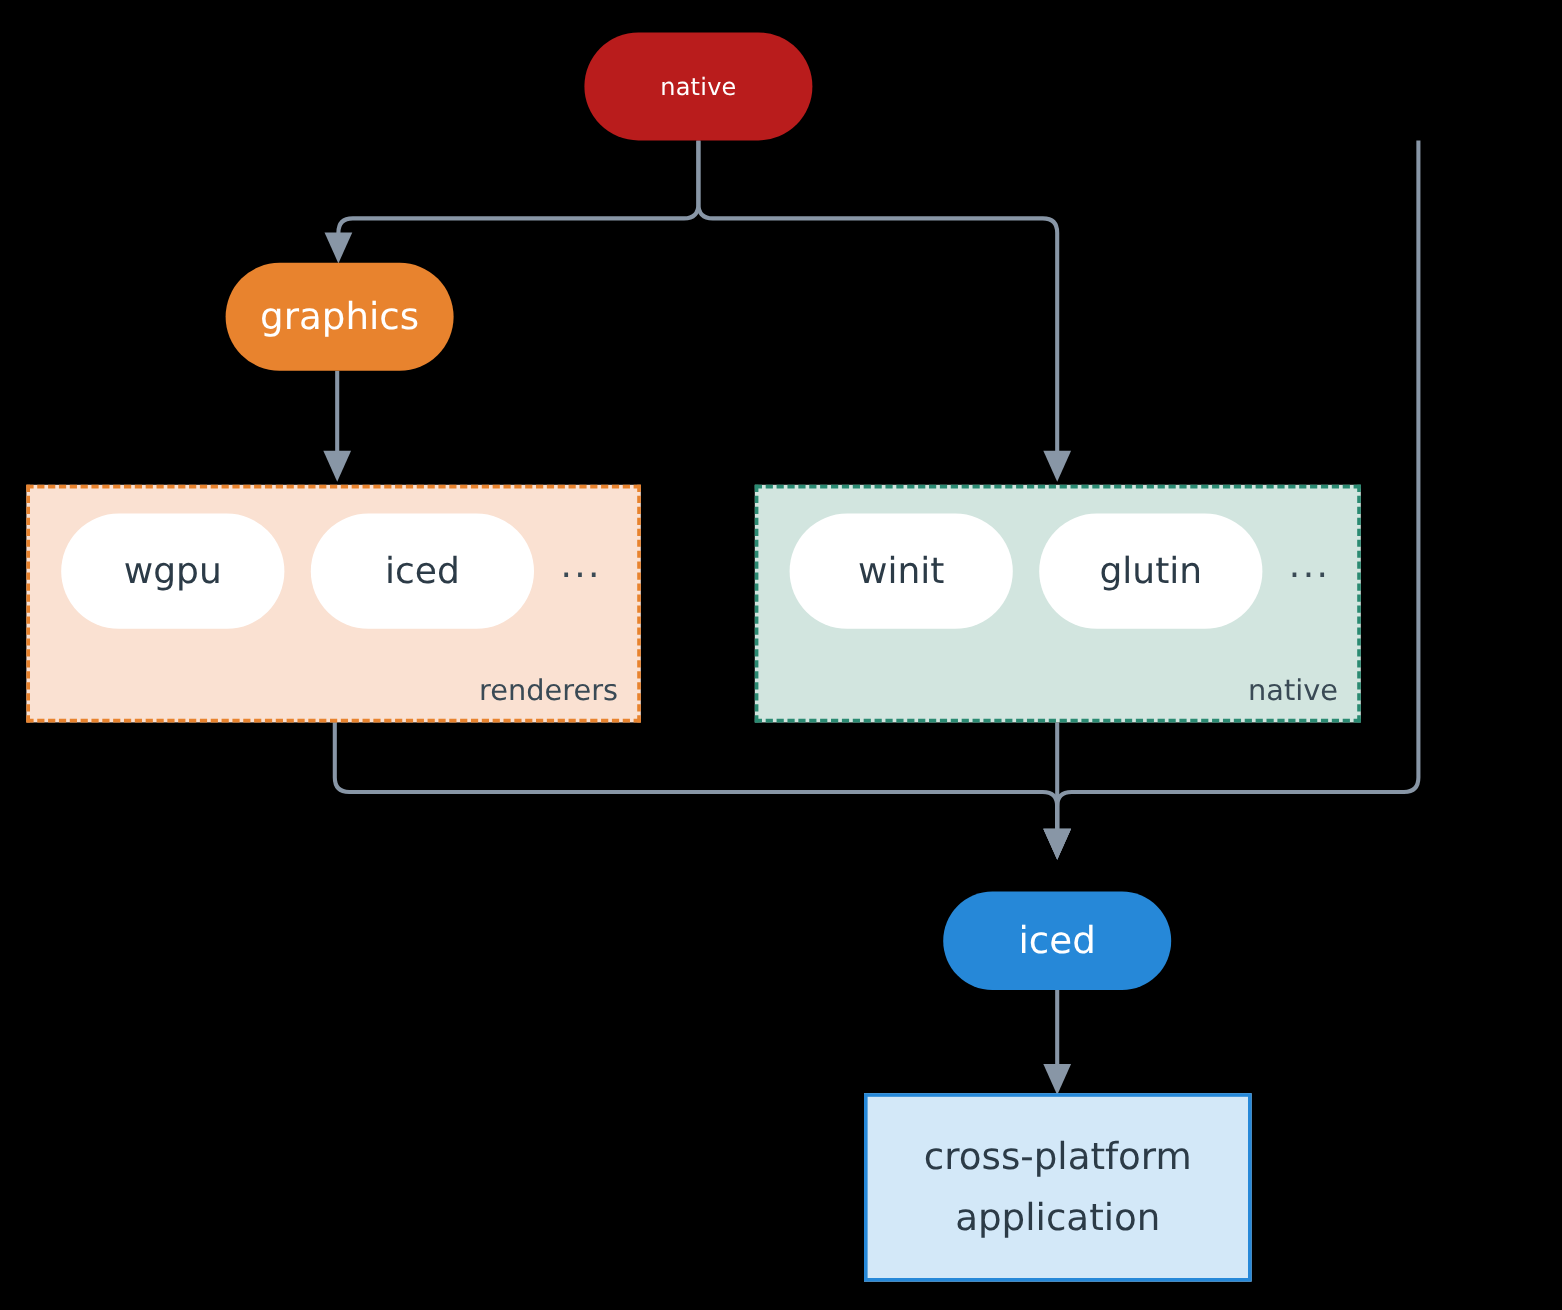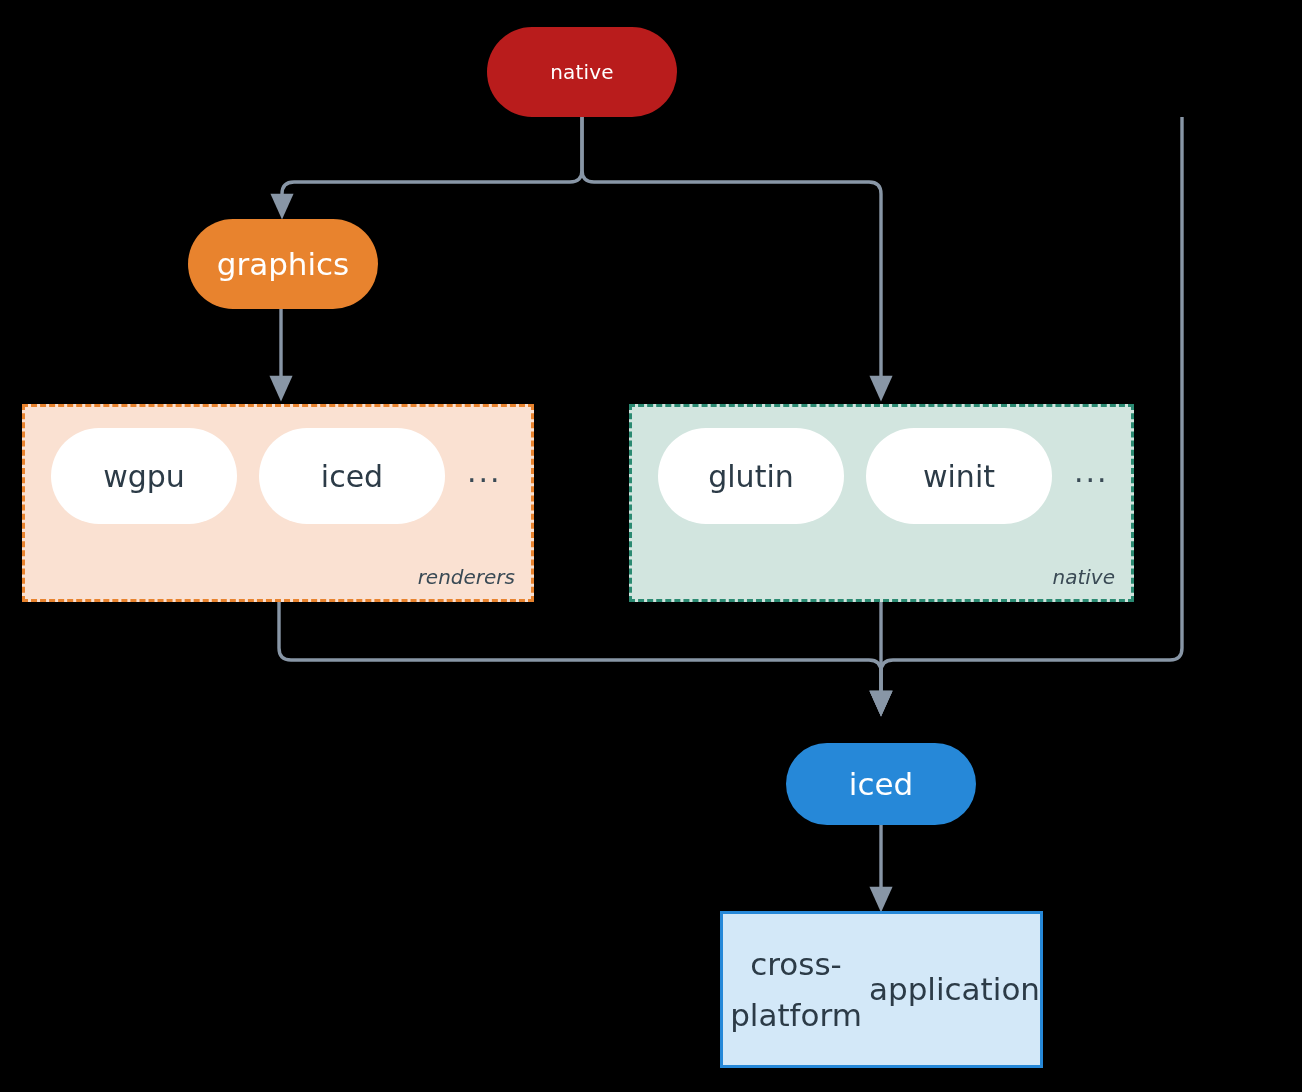--- a/index.html
+++ b/index.html
@@ -99,34 +99,34 @@
     font-size: 30px;
     line-height: 0.7;
     letter-spacing: 2px;
     padding-bottom: 10px;
   }
   .group-label {
     position: absolute;
     right: 16px;
     bottom: 10px;
     color: #3a4a55;
-    font-size: 20px;
-    font-style: italic;
+    font-size: 24px;
   }
 
   .app-box {
     position: absolute;
     box-sizing: border-box;
     background: #d3e8f8;
     border: 3px solid #2688d8;
     color: #2c3b47;
     font-size: 31px;
     line-height: 1.62;
     text-align: center;
     display: flex;
+    flex-direction: column;
     align-items: center;
     justify-content: center;
     z-index: 3;
   }
 </style>
 </head>
 <body>
 
 <div id="canvas">
 
@@ -170,24 +170,24 @@
         <span>iced</span>
       </div>
       <div class="ellipsis">...</div>
     </div>
     <div class="group-label">renderers</div>
   </div>
 
   <div class="group-box group-shells" style="left:629px; top:404px; width:505px; height:198px;">
     <div class="group-items">
       <div class="leaf-pill">
+        <span>winit</span>
+      </div>
+      <div class="leaf-pill">
         <span>glutin</span>
-      </div>
-      <div class="leaf-pill">
-        <span>winit</span>
       </div>
       <div class="ellipsis">...</div>
     </div>
     <div class="group-label">native</div>
   </div>
 
   <div class="node pill-iced" style="left:786px; top:715px; width:190px; height:82px;">
     <span>iced</span>
   </div>
 

